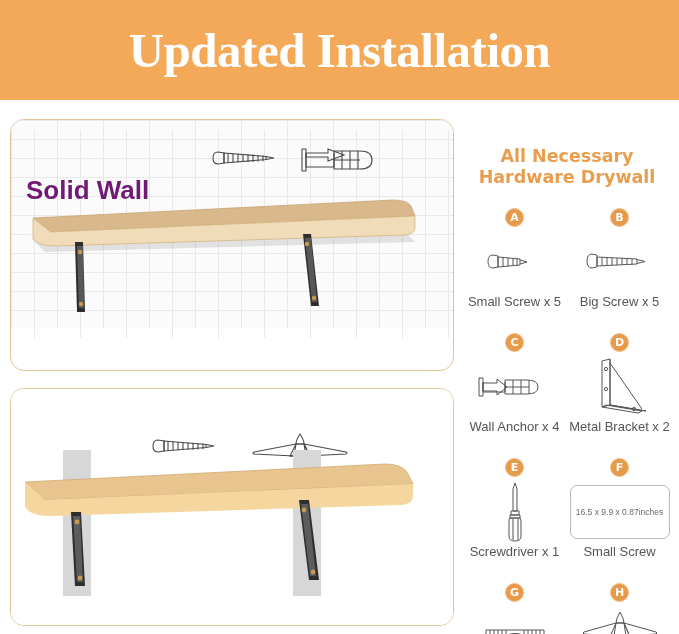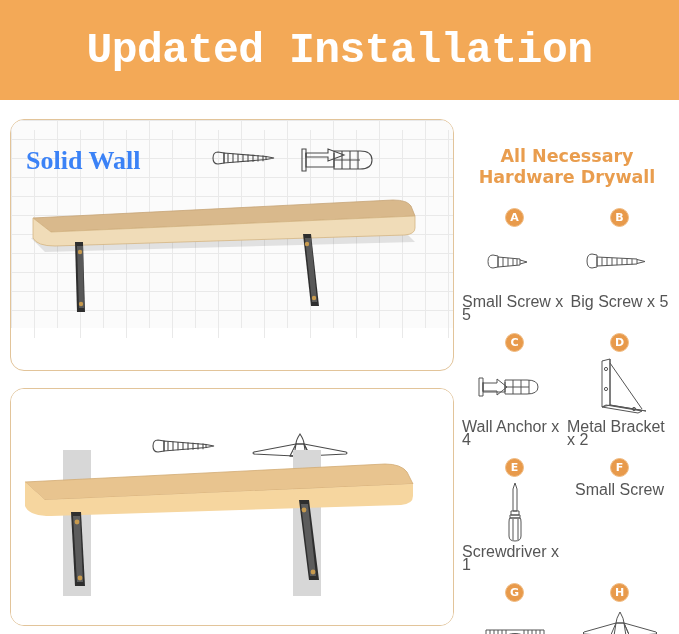--- a/index.html
+++ b/index.html
@@ -26,24 +26,24 @@
     left: 0; top: 0;
     width: 679px;
     height: 100px;
     background: #f3a957;
     display: flex;
     align-items: center;
     justify-content: center;
   }
   .banner-title {
     color: #ffffff;
-    font-size: 43px;
+    font-size: 49px;
     font-weight: bold;
     letter-spacing: -0.5px;
-    font-family: Liberation Mono, monospace;
+    font-family: Liberation Serif, serif;
     white-space: nowrap;
   }
 
   
   .panel {
     position: absolute;
     border: 1px solid #e2c49a;
     border-radius: 14px;
     background: #ffffff;
     overflow: hidden;
@@ -85,23 +85,24 @@
     position: absolute;
     left: 0; top: 0;
     width: 100%;
     height: 100%;
     background: #ffffff;
   }
 
   .panel-title {
     position: absolute;
     font-weight: bold;
-    color: #3b82f6;
-    font-family: Liberation Serif, serif;
+    color: #701a75;
+    font-family: Liberation Sans, sans-serif;
     white-space: nowrap;
+    margin-top: 29px;
   }
   #title-solid {
     left: 26px; top: 146px;
     font-size: 26px;
   }
   #title-drywall {
     left: 26px; top: 398px;
     font-size: 25px;
   }
 
@@ -174,23 +175,23 @@
     margin-bottom: 4px;
     box-sizing: border-box;
   }
   .hw-figure {
     height: 62px;
     display: flex;
     align-items: center;
     justify-content: center;
   }
   .hw-label {
-    text-align: left;
+    text-align: center;
     color: #555555;
-    font-size: 16px;
+    font-size: 13px;
     line-height: 13px;
     font-family: "Liberation Sans", sans-serif;
     margin-top: 2px;
   }
   .board-box {
     width: 98px; height: 52px;
     border: 1px solid #b9b9b9;
     border-radius: 7px;
     display: flex;
     align-items: center;
@@ -399,20 +400,25 @@
               <path d="M10 37 q-1 0 -1 4 l0 14 q0 5 6 5 q6 0 6 -5 l0 -14 q0 -4 -1 -4 z"></path>
               <path d="M13 38 l0 21 M18 38 l0 21"></path>
             </g>
           </svg>
         </div>
         <div class="hw-label">Screwdriver x 1</div>
       </div>
 
       <div class="hw-item">
         <div class="hw-badge">F</div>
+        <div class="hw-figure">
+          <div class="board-box">
+            <span class="board-dims">16.5 x 9.9 x 0.87inches</span>
+          </div>
+        </div>
         <div class="hw-label">Small Screw</div>
       </div>
 
       <div class="hw-item">
         <div class="hw-badge">G</div>
         <div class="hw-figure">
           <svg width="70" height="30" viewBox="0 0 70 30">
             <g fill="none" stroke="#555555" stroke-width="1">
               <path d="M6 8 l58 0 l0 14 l-58 0 z"></path>
               <path d="M10 8 l0 14 M14 8 l0 14 M18 8 l0 14 M22 8 l0 14"></path>

